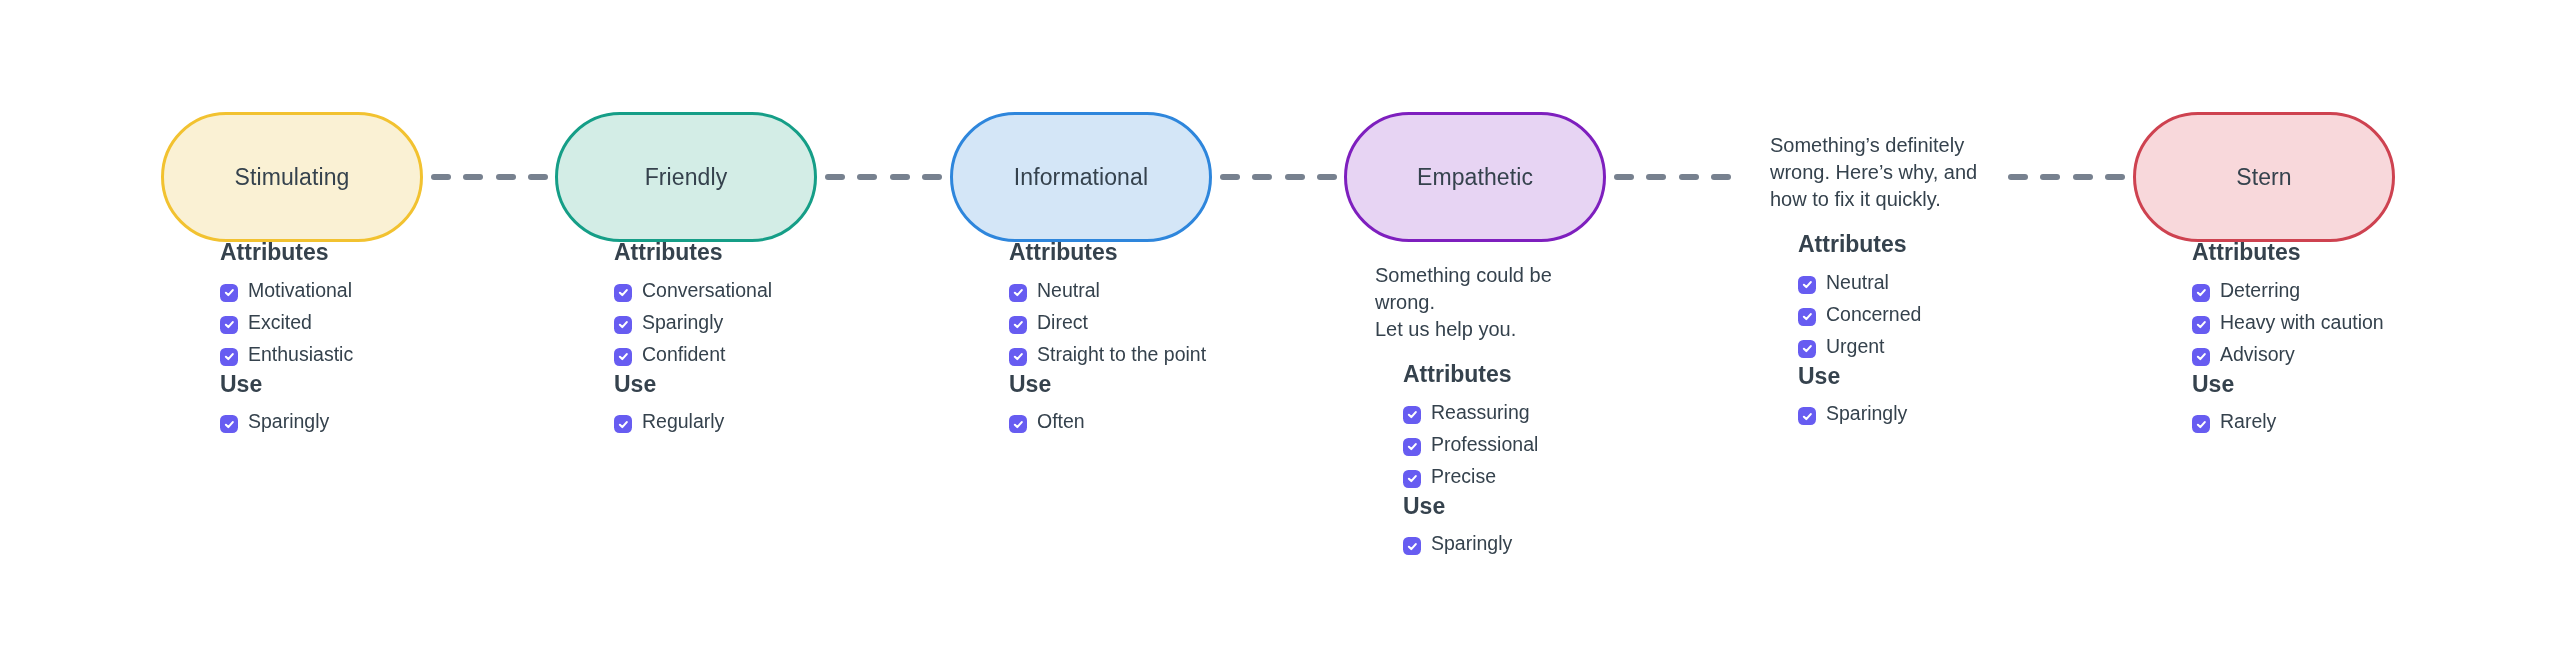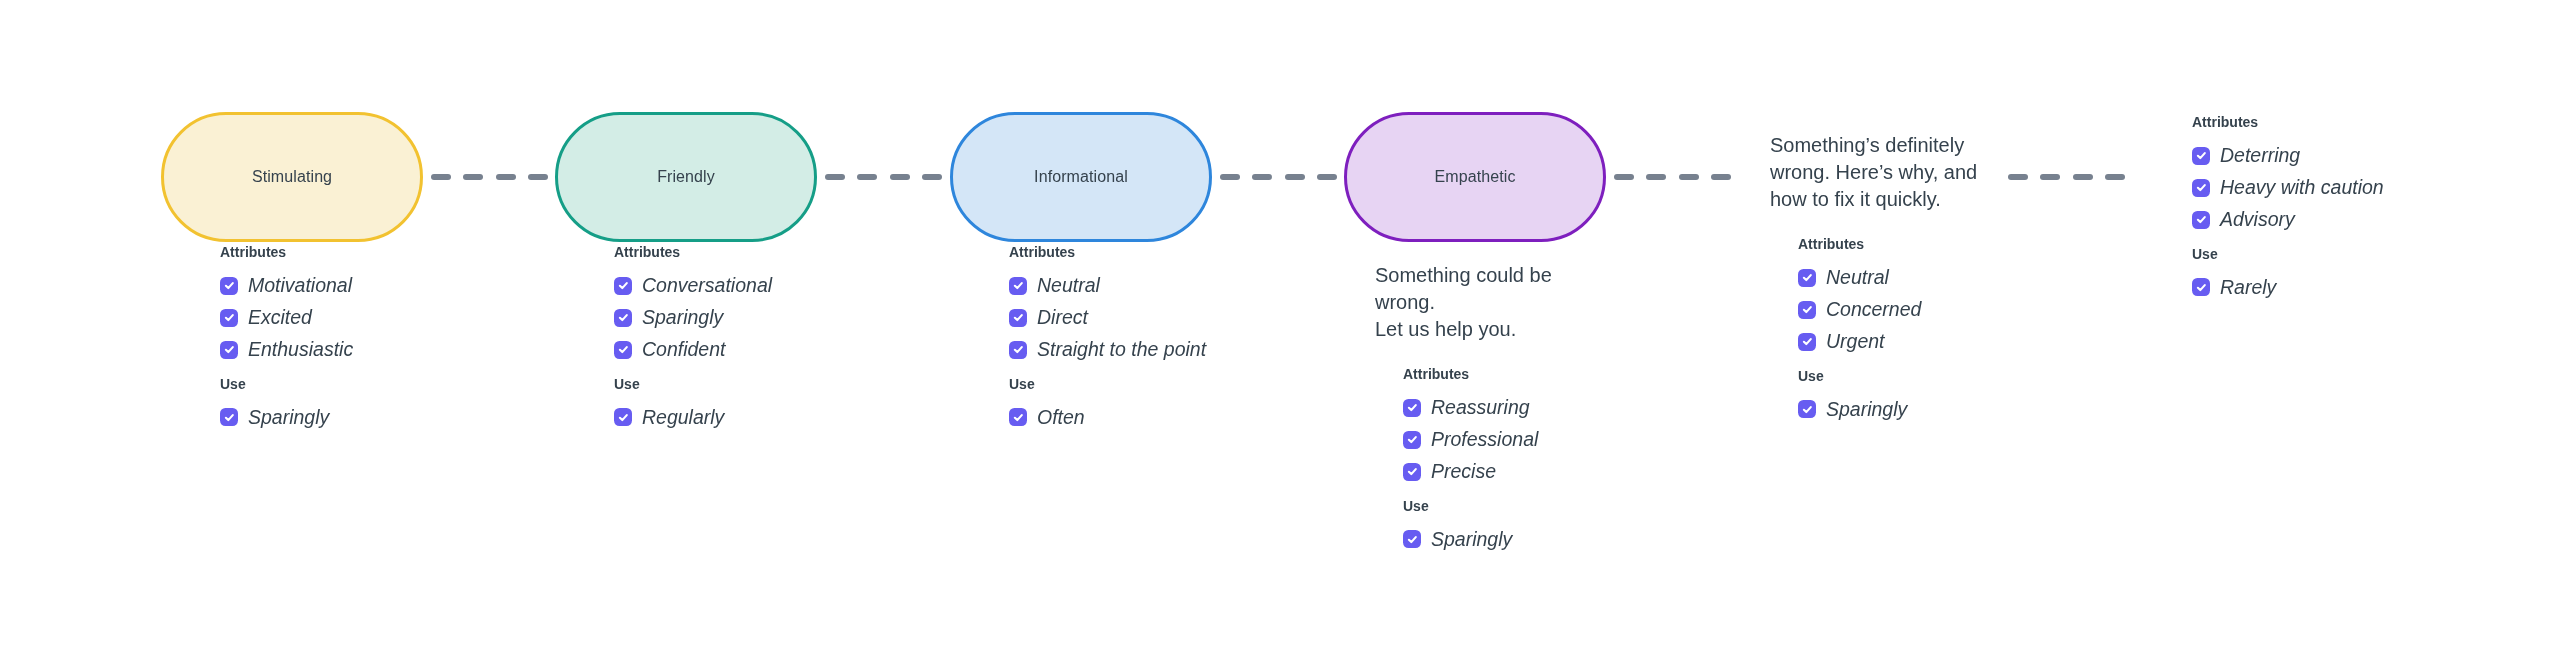--- a/index.html
+++ b/index.html
@@ -11,28 +11,28 @@
   html,body{margin:0;padding:0;background:var(--bg);}
   body{width:2576px;height:649px;font-family:"Liberation Sans",sans-serif;color:var(--text);}
   .canvas{position:relative;width:2576px;height:649px;background:var(--bg);overflow:hidden;}
 
   
   .tone{position:absolute;top:112px;width:262px;}
   .col-0{left:161px}.col-1{left:555px}.col-2{left:950px}.col-3{left:1344px}.col-4{left:1739px}.col-5{left:2133px}
 
   .pill{box-sizing:border-box;width:262px;height:130px;border:3.4px solid var(--border,#999);
         background:var(--fill,#eee);border-radius:67px;display:flex;align-items:center;justify-content:center;}
-  .pill-label{font-size:16px;letter-spacing:0.1px;color:var(--text);}
+  .pill-label{font-size:23px;letter-spacing:0.1px;color:var(--text);}
 
   .desc{margin:20px 0 0 31px;height:102px;font-size:20px;line-height:27px;color:var(--text);white-space:pre-line;}
 
   .attrs{margin-left:59px;}
-  .group-label{font-size:14px;line-height:21px;font-weight:bold;color:var(--text);margin:0 0 6.7px 0;}
+  .group-label{font-size:23px;line-height:21px;font-weight:bold;color:var(--text);margin:0 0 6.7px 0;}
   .use-heading{margin-top:8px;}
-  .row{display:flex;align-items:center;height:32px;font-style:italic;}
+  .row{display:flex;align-items:flex-end;height:32px;}
   .checkbox{width:18px;height:18px;flex:0 0 18px;border-radius:5.4px;background:var(--checkbox);
             display:flex;align-items:center;justify-content:center;cursor:pointer;}
   .checkbox svg{width:12.7px;height:12.7px;display:block;}
   .cb-label{margin-left:10px;font-size:19.5px;color:var(--text);}
 
   
   .connector{position:absolute;top:174px;width:117px;height:6px;display:flex;justify-content:space-between;}
   .con-0{left:431px}.con-1{left:825px}.con-2{left:1220px}.con-3{left:1614px}.con-4{left:2008px}
   .dash{width:20px;height:6px;border-radius:3.4px;background:var(--connector);}
 </style>
@@ -278,20 +278,23 @@
             <svg viewBox="0 0 24 24">
               <path d="M5.5 12.8 L10 17.2 L18.5 7.8" stroke="#FFFFFF" stroke-width="4" fill="none" stroke-linecap="round" stroke-linejoin="round"></path>
             </svg>
           </span>
         <span class="cb-label">Sparingly</span>
       </div>
     </div>
   </section>
 
   <section class="tone col-5" style="--border: #CE4250; --fill: #F8D8DB;">
+    <div class="pill">
+      <span class="pill-label">Stern</span>
+    </div>
     <div class="attrs">
       <div class="group-label">Attributes</div>
       <div class="row">
         <span class="checkbox">
             <svg viewBox="0 0 24 24">
               <path d="M5.5 12.8 L10 17.2 L18.5 7.8" stroke="#FFFFFF" stroke-width="4" fill="none" stroke-linecap="round" stroke-linejoin="round"></path>
             </svg>
           </span>
         <span class="cb-label">Deterring</span>
       </div>

